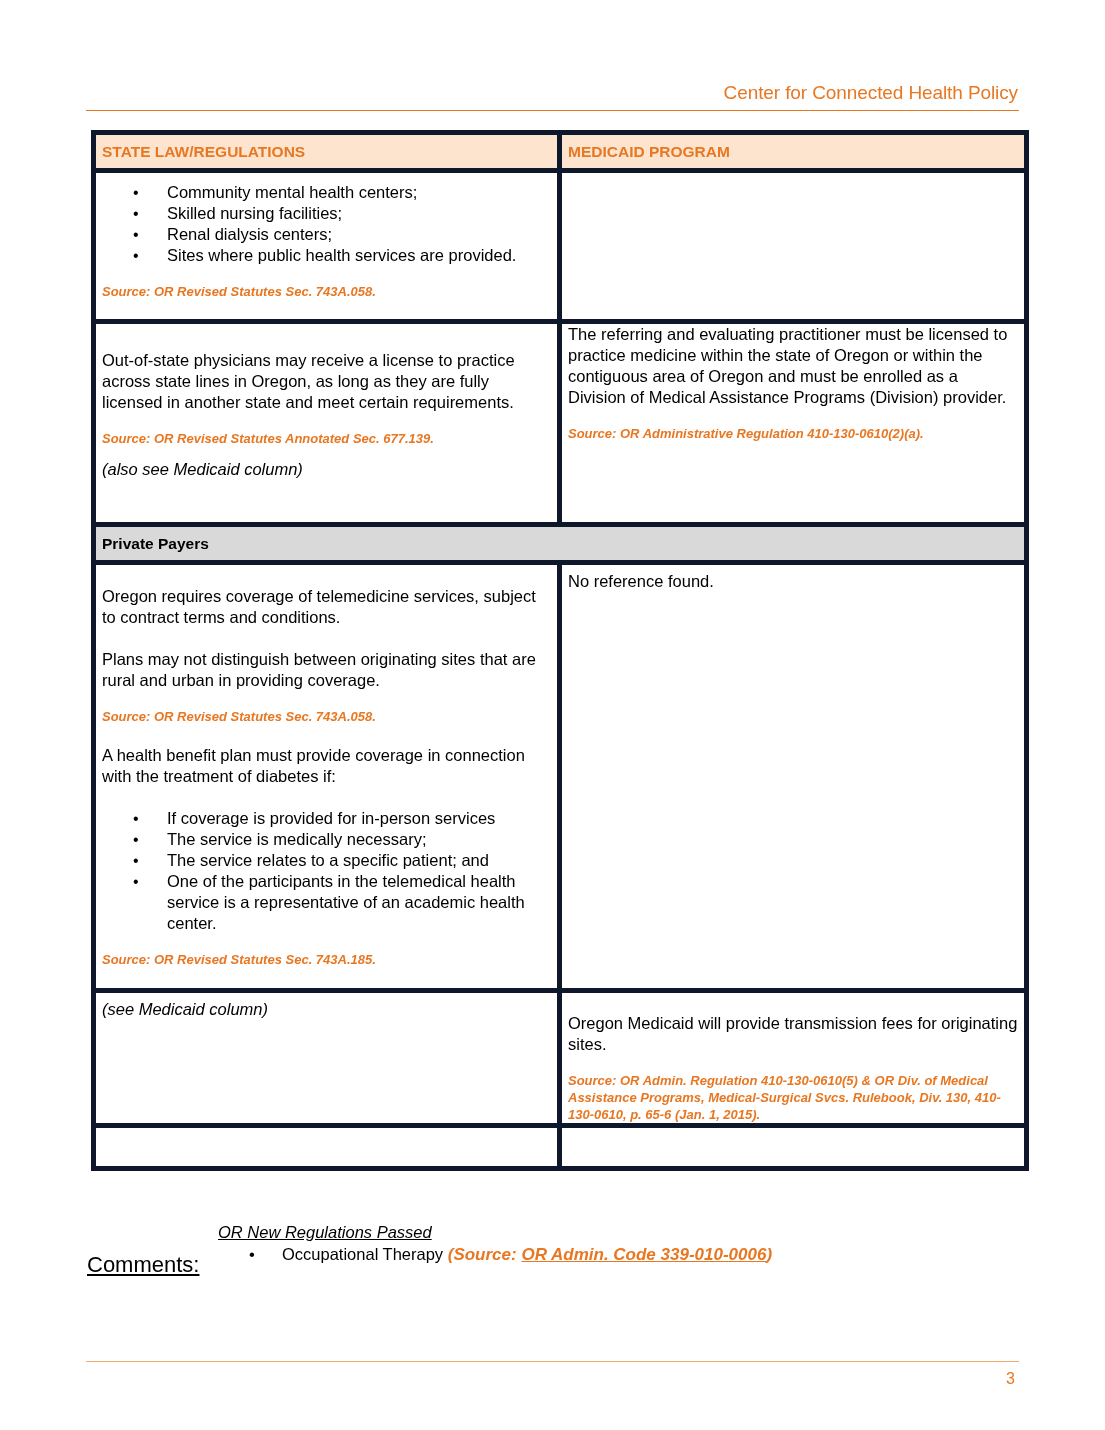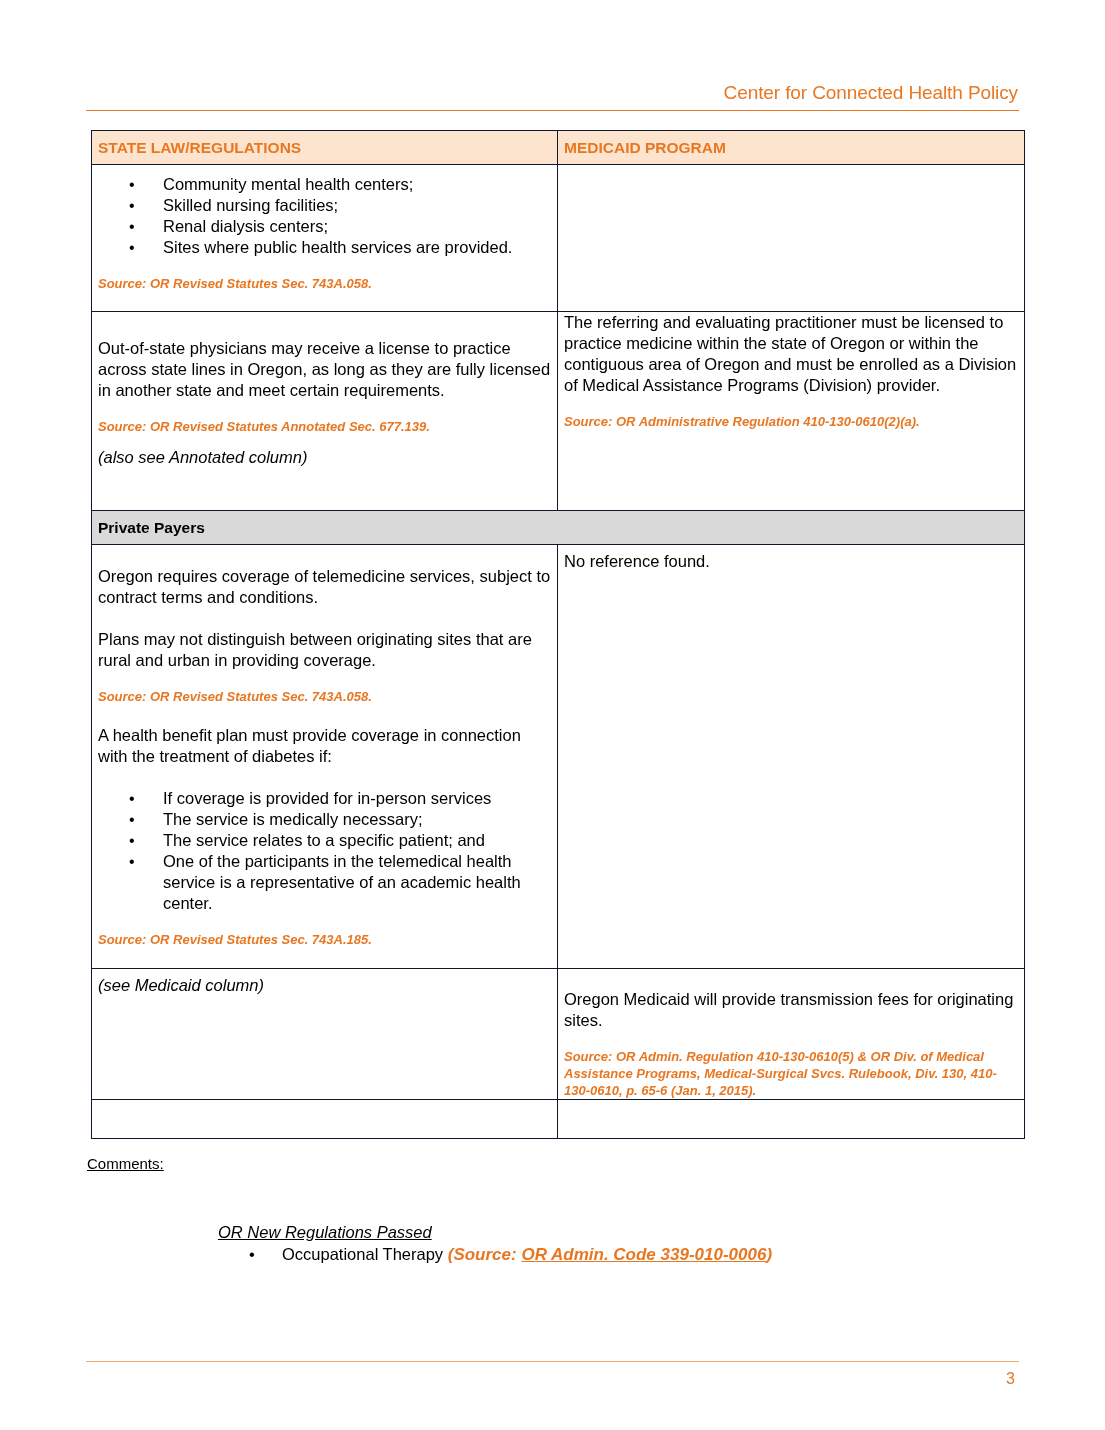--- a/index.html
+++ b/index.html
@@ -12,21 +12,21 @@
       font-size: 19px; color: #E87722; letter-spacing: -0.1px;
     }
     .header-rule {
       position: absolute; left: 86px; top: 110px; width: 933px; height: 1px; background: #E87722;
     }
     table.main {
       position: absolute; left: 91px; top: 130px; width: 933px;
       border-collapse: collapse; table-layout: fixed;
     }
     table.main td, table.main th {
-      border: 1px solid #0f172a; vertical-align: top; padding: 0 6px;
+      border: 5px solid #0f172a; vertical-align: top; padding: 0 6px;
       font-size: 16.5px; line-height: 21px; text-align: left;
     }
     .col-head {
       background: #FCE4CF; color: #E87722; font-weight: bold; font-size: 15.5px !important;
       height: 33px; vertical-align: middle !important;
     }
     .section-row td {
       background: #D9D9D9; font-weight: bold; font-size: 15.5px !important;
       height: 33px; vertical-align: middle !important;
     }
@@ -35,21 +35,21 @@
       margin: 0;
     }
     ul.bul { margin: 0; padding: 0 0 0 65px; list-style: none; }
     ul.bul li { position: relative; }
     ul.bul li::before {
       content: "\2022"; position: absolute; left: -34px; top: 0; font-size: 16px;
     }
     p { margin: 0; }
     .it { font-style: italic; }
     .comments {
-      position: absolute; left: 87px; top: 1155px; font-size: 15px; text-decoration: underline;
+      position: absolute; left: 87px; top: 1252px; font-size: 22px; text-decoration: underline;
     }
     .comments-sub {
       position: absolute; left: 218px; top: 1223px; font-size: 16.5px; font-style: italic; text-decoration: underline;
     }
     .comments-item {
       position: absolute; left: 282px; top: 1245px; font-size: 16.5px;
     }
     .comments-item .bullet { position: absolute; left: -33px; top: 0; }
     .comments-src { color: #E87722; font-weight: bold; font-style: italic; font-size: 17px; }
     .comments-src a { color: #E87722; text-decoration: underline; }
@@ -87,21 +87,21 @@
       </ul>
       <p class="src" style="margin-top:17px;">Source: OR Revised Statutes Sec. 743A.058.</p>
     </td>
     <td></td>
   </tr>
 
   <tr>
     <td style="height:172px; padding-top:26px;">
       <p>Out-of-state physicians may receive a license to practice across state lines in Oregon, as long as they are fully licensed in another state and meet certain requirements.</p>
       <p class="src" style="margin-top:17px;">Source: OR Revised Statutes Annotated Sec. 677.139.</p>
-      <p class="it" style="margin-top:12px;">(also see Annotated column)</p>
+      <p class="it" style="margin-top:12px;">(also see Medicaid column)</p>
     </td>
     <td style="padding-top:0;">
       <p>The referring and evaluating practitioner must be licensed to practice medicine within the state of Oregon or within the contiguous area of Oregon and must be enrolled as a Division of Medical Assistance Programs (Division) provider.</p>
       <p class="src" style="margin-top:17px;">Source: OR Administrative Regulation 410-130-0610(2)(a).</p>
     </td>
   </tr>
 
   <tr class="section-row">
     <td colspan="2">Private Payers</td>
   </tr>

